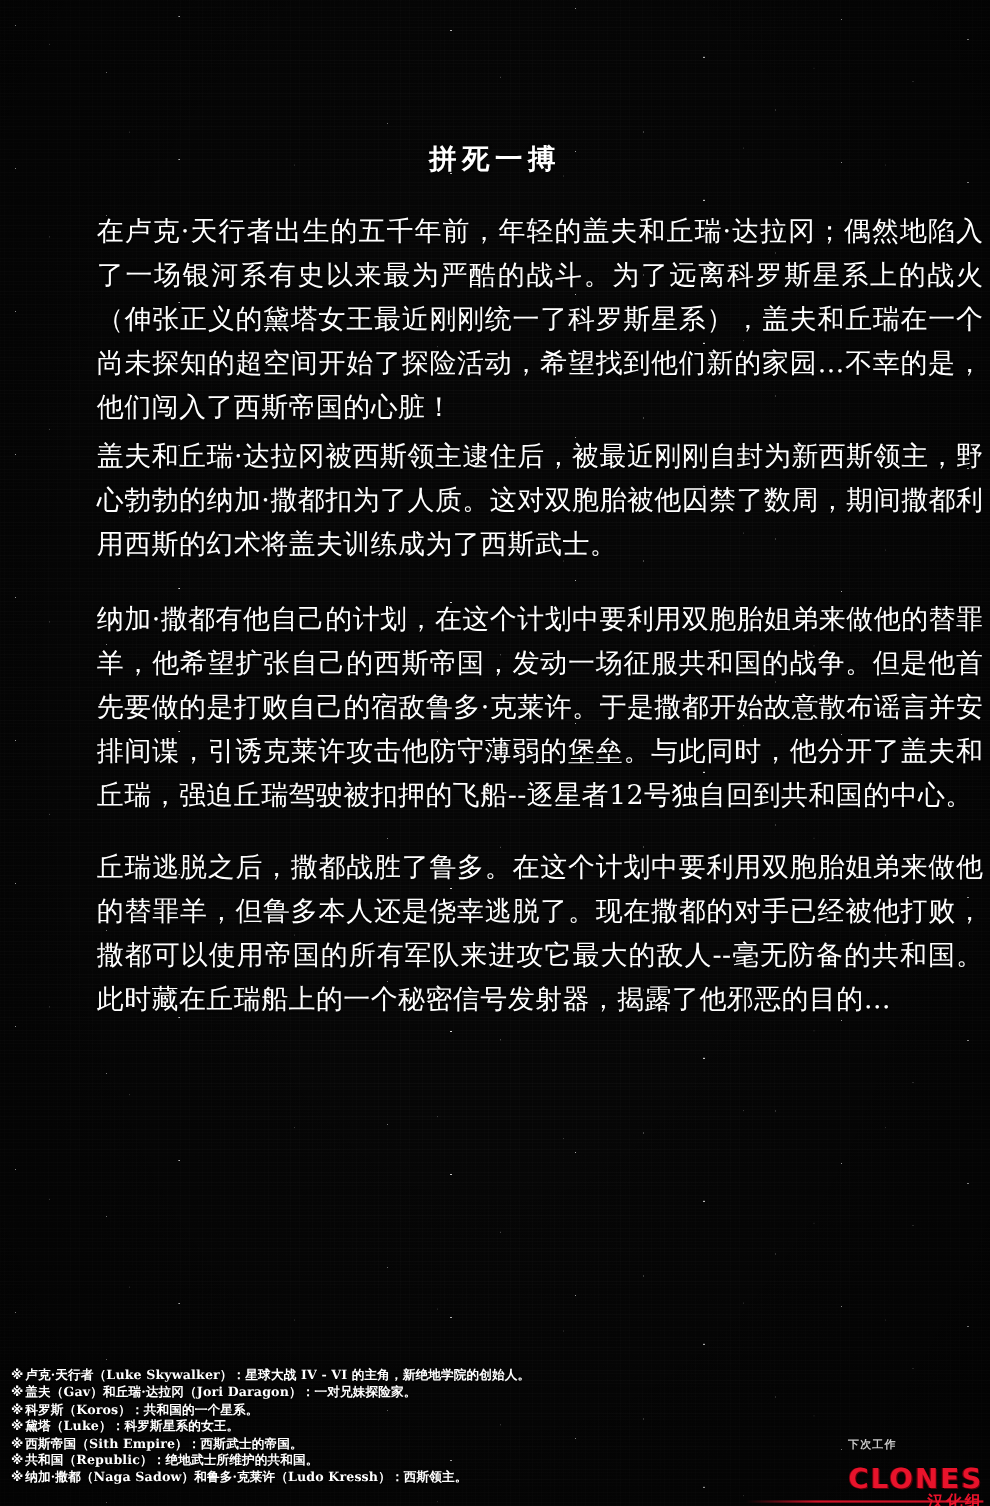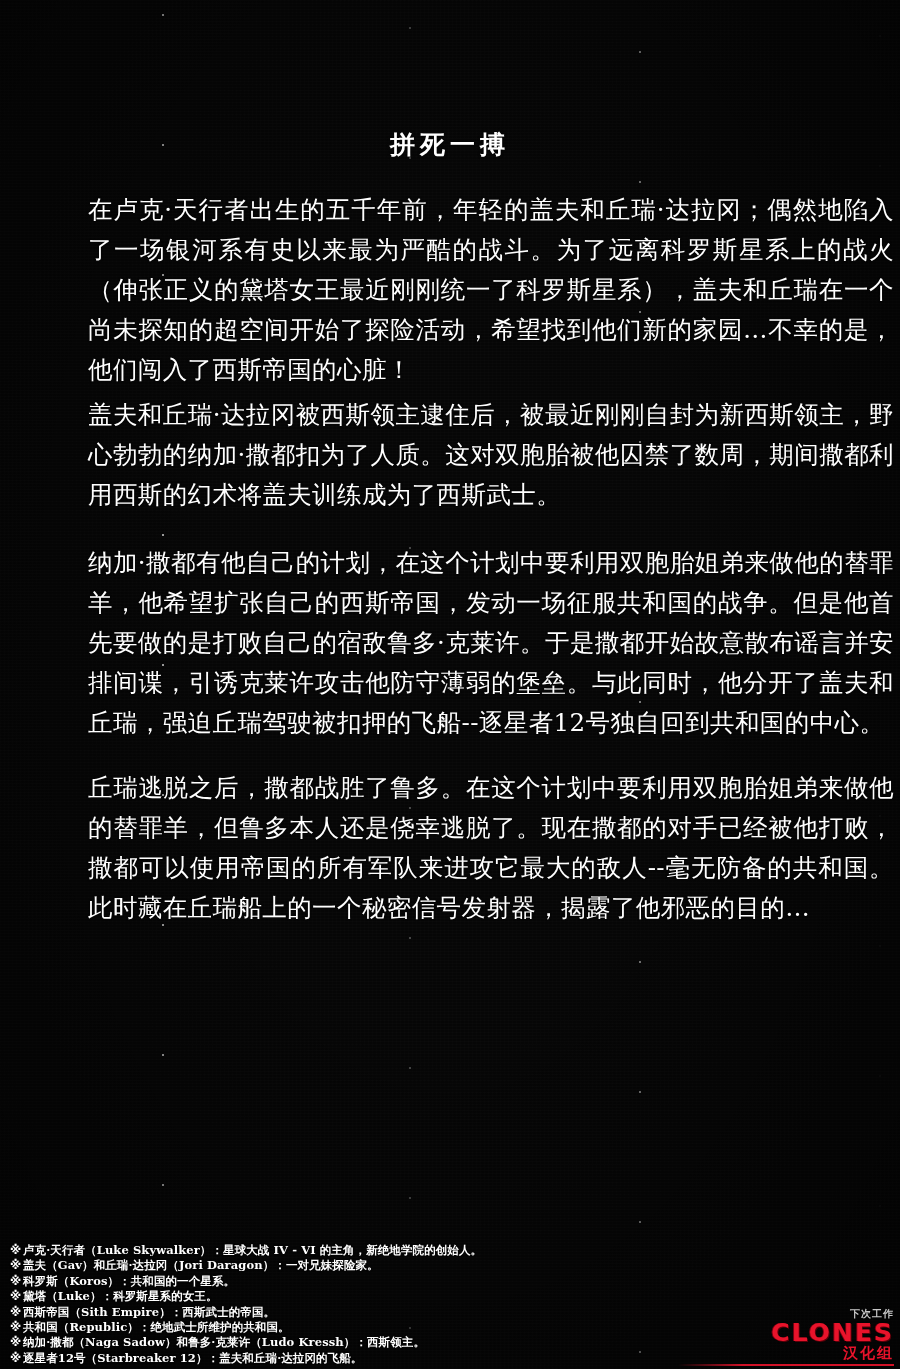--- a/index.html
+++ b/index.html
@@ -148,22 +148,22 @@
     text-align: right;
     line-height: 1;
   }
   #logo .logo-top {
     font-family: Liberation Sans, sans-serif;
     font-size: 10px;
     font-weight: bold;
     color: #c9c9c9;
     letter-spacing: 1px;
     display: block;
-    margin-bottom: 1px;
-    text-align: right;
+    margin-bottom: 13px;
+    text-align: center;
     padding-left: 14px;
   }
   #logo .logo-main {
     font-family: "DejaVu Sans", sans-serif;
     font-size: 25px;
     font-weight: bold;
     letter-spacing: 2px;
     color: #e8132b;
     text-shadow: 1px 1px 0 #5a0009, -1px 0 0 #7a0010;
     display: block;
@@ -218,23 +218,20 @@
         <span class="fn-mark">※</span><span>黛塔（Luke）：科罗斯星系的女王。</span>
       </div>
       <div class="footnote">
         <span class="fn-mark">※</span><span>西斯帝国（Sith Empire）：西斯武士的帝国。</span>
       </div>
       <div class="footnote">
         <span class="fn-mark">※</span><span>共和国（Republic）：绝地武士所维护的共和国。</span>
       </div>
       <div class="footnote">
         <span class="fn-mark">※</span><span>纳加·撒都（Naga Sadow）和鲁多·克莱许（Ludo Kressh）：西斯领主。</span>
-      </div>
-      <div class="footnote">
-        <span class="fn-mark">※</span><span>逐星者12号（Starbreaker 12）：盖夫和丘瑞·达拉冈的飞船。</span>
       </div>
     </div>
 
     <div id="logo">
       <span class="logo-top">下次工作</span>
       <span class="logo-main">CLONES</span>
       <span class="logo-sub">汉化组</span>
       <span class="logo-rule"></span>
     </div>
 

